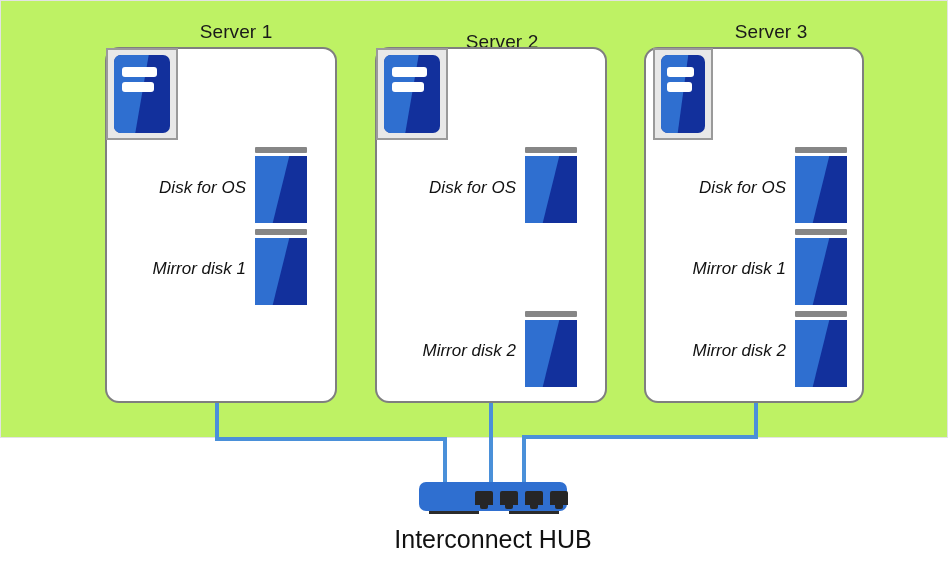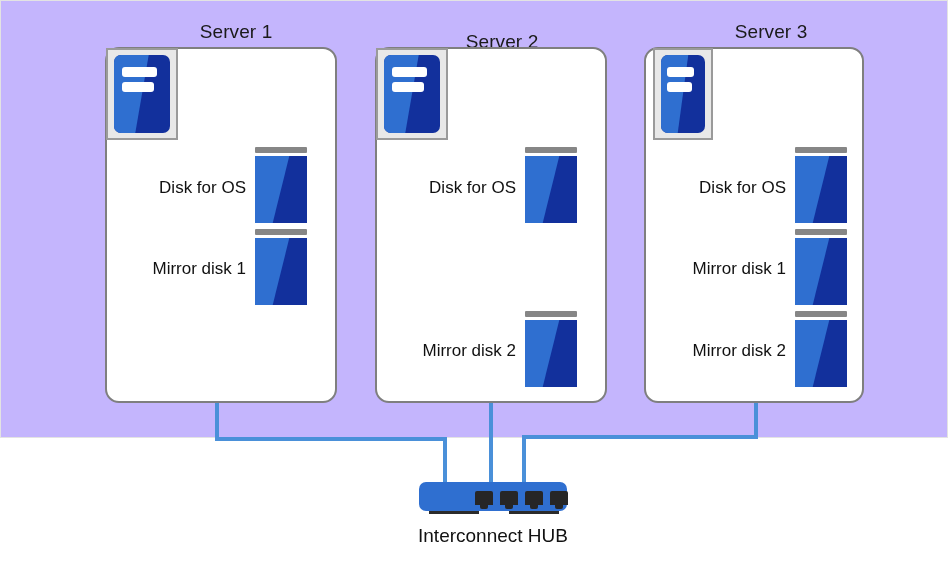--- a/index.html
+++ b/index.html
@@ -7,21 +7,21 @@
     width:948px;height:571px;
     background:#ffffff;
     font-family:"Liberation Sans","DejaVu Sans",sans-serif;
     overflow:hidden;
   }
   #page{
     position:relative;
     width:948px;height:438px;
     box-sizing:border-box;
     border:1px solid #e3e3e3;
-    background:#c4b5fd;
+    background:#bef264;
   }
   .abs{position:absolute;}
 
   
   .server-title{
     font-size:19px;
     color:#1a1a1a;
     text-align:center;
     white-space:nowrap;
     letter-spacing:0.1px;
@@ -87,20 +87,21 @@
     background:#2f6fd0;
     clip-path:polygon(0 0, 66% 0, 34% 100%, 0 100%);
   }
 
   
   .disk-label{
     font-size:17px;
     color:#111111;
     white-space:nowrap;
     text-align:right;
+    font-style:italic;
   }
 
   
   .wire-v{position:absolute;width:4px;background:#4a90d9;}
   .wire-h{position:absolute;height:4px;background:#4a90d9;}
 
   
   .hub-body{
     position:absolute;
     background:#2f6fd0;
@@ -120,21 +121,21 @@
   .hub-port::after{
     content:"";
     position:absolute;
     left:5px;bottom:-4px;
     width:8px;height:5px;
     background:#262626;
     border-radius:0 0 2px 2px;
   }
   .hub-label{
     position:absolute;
-    font-size:19px;
+    font-size:25px;
     color:#111111;
     white-space:nowrap;
     text-align:center;
   }
 </style>
 </head>
 <body>
 
 <div id="page">
 

